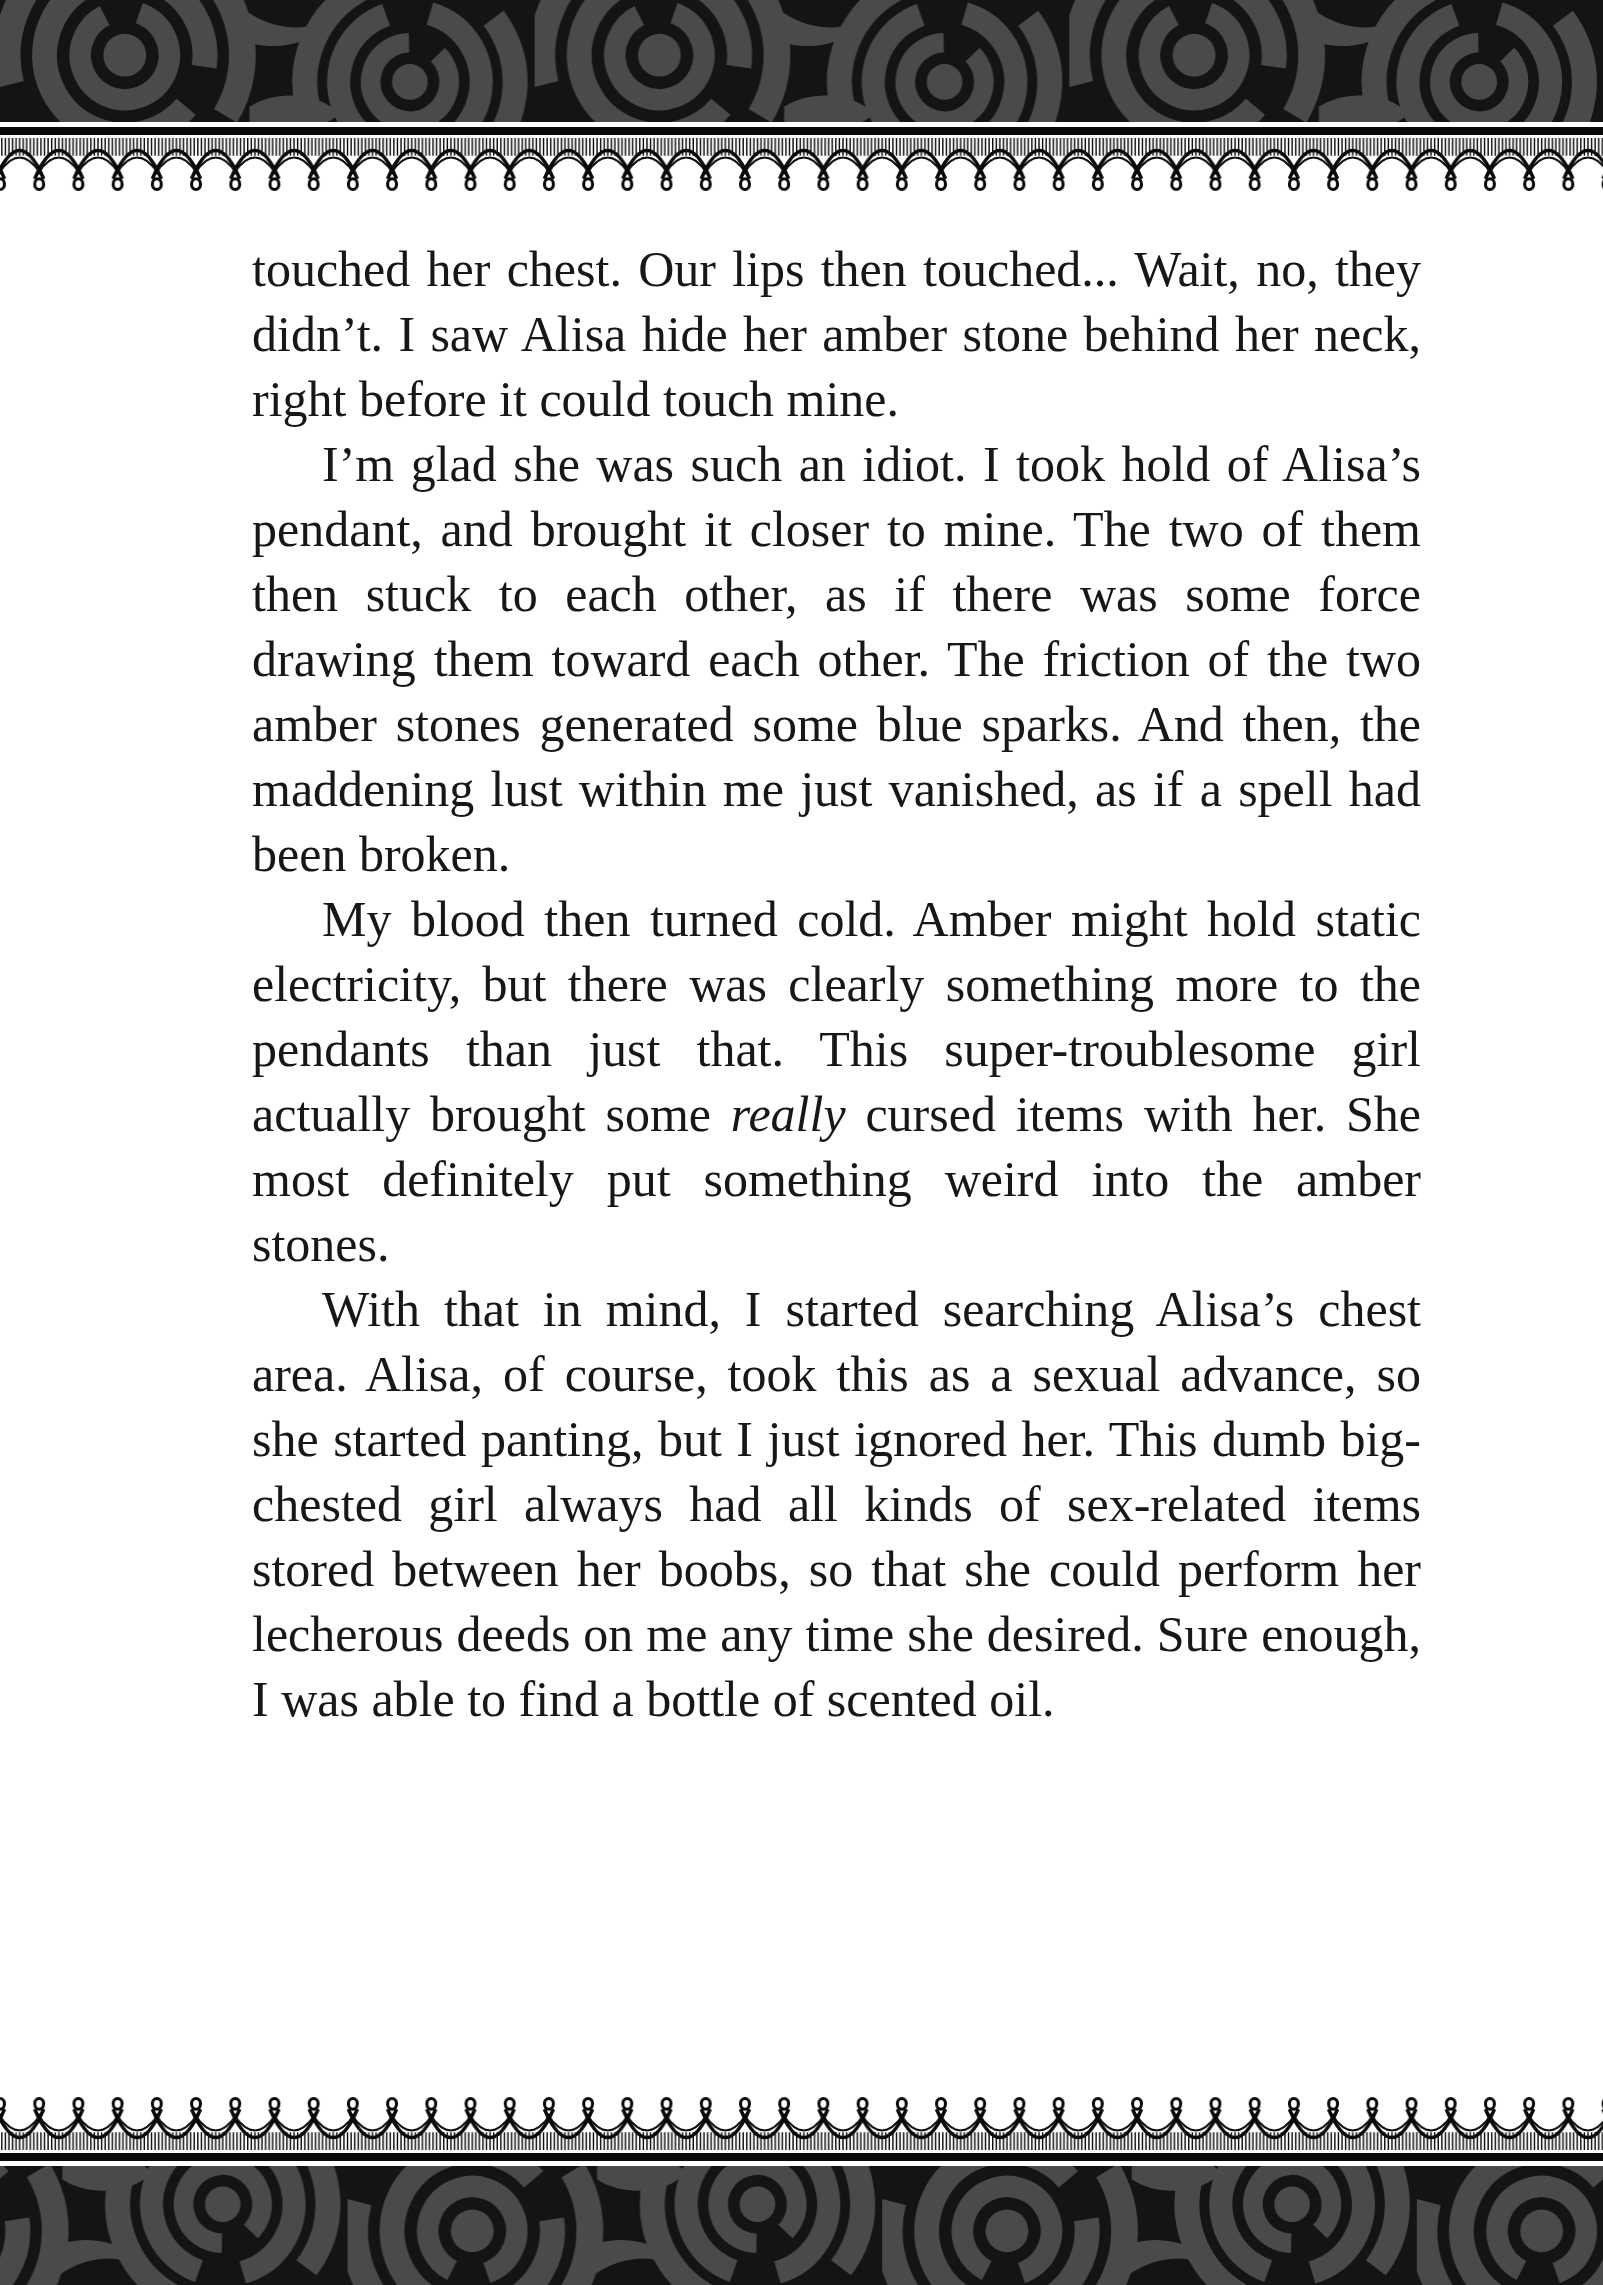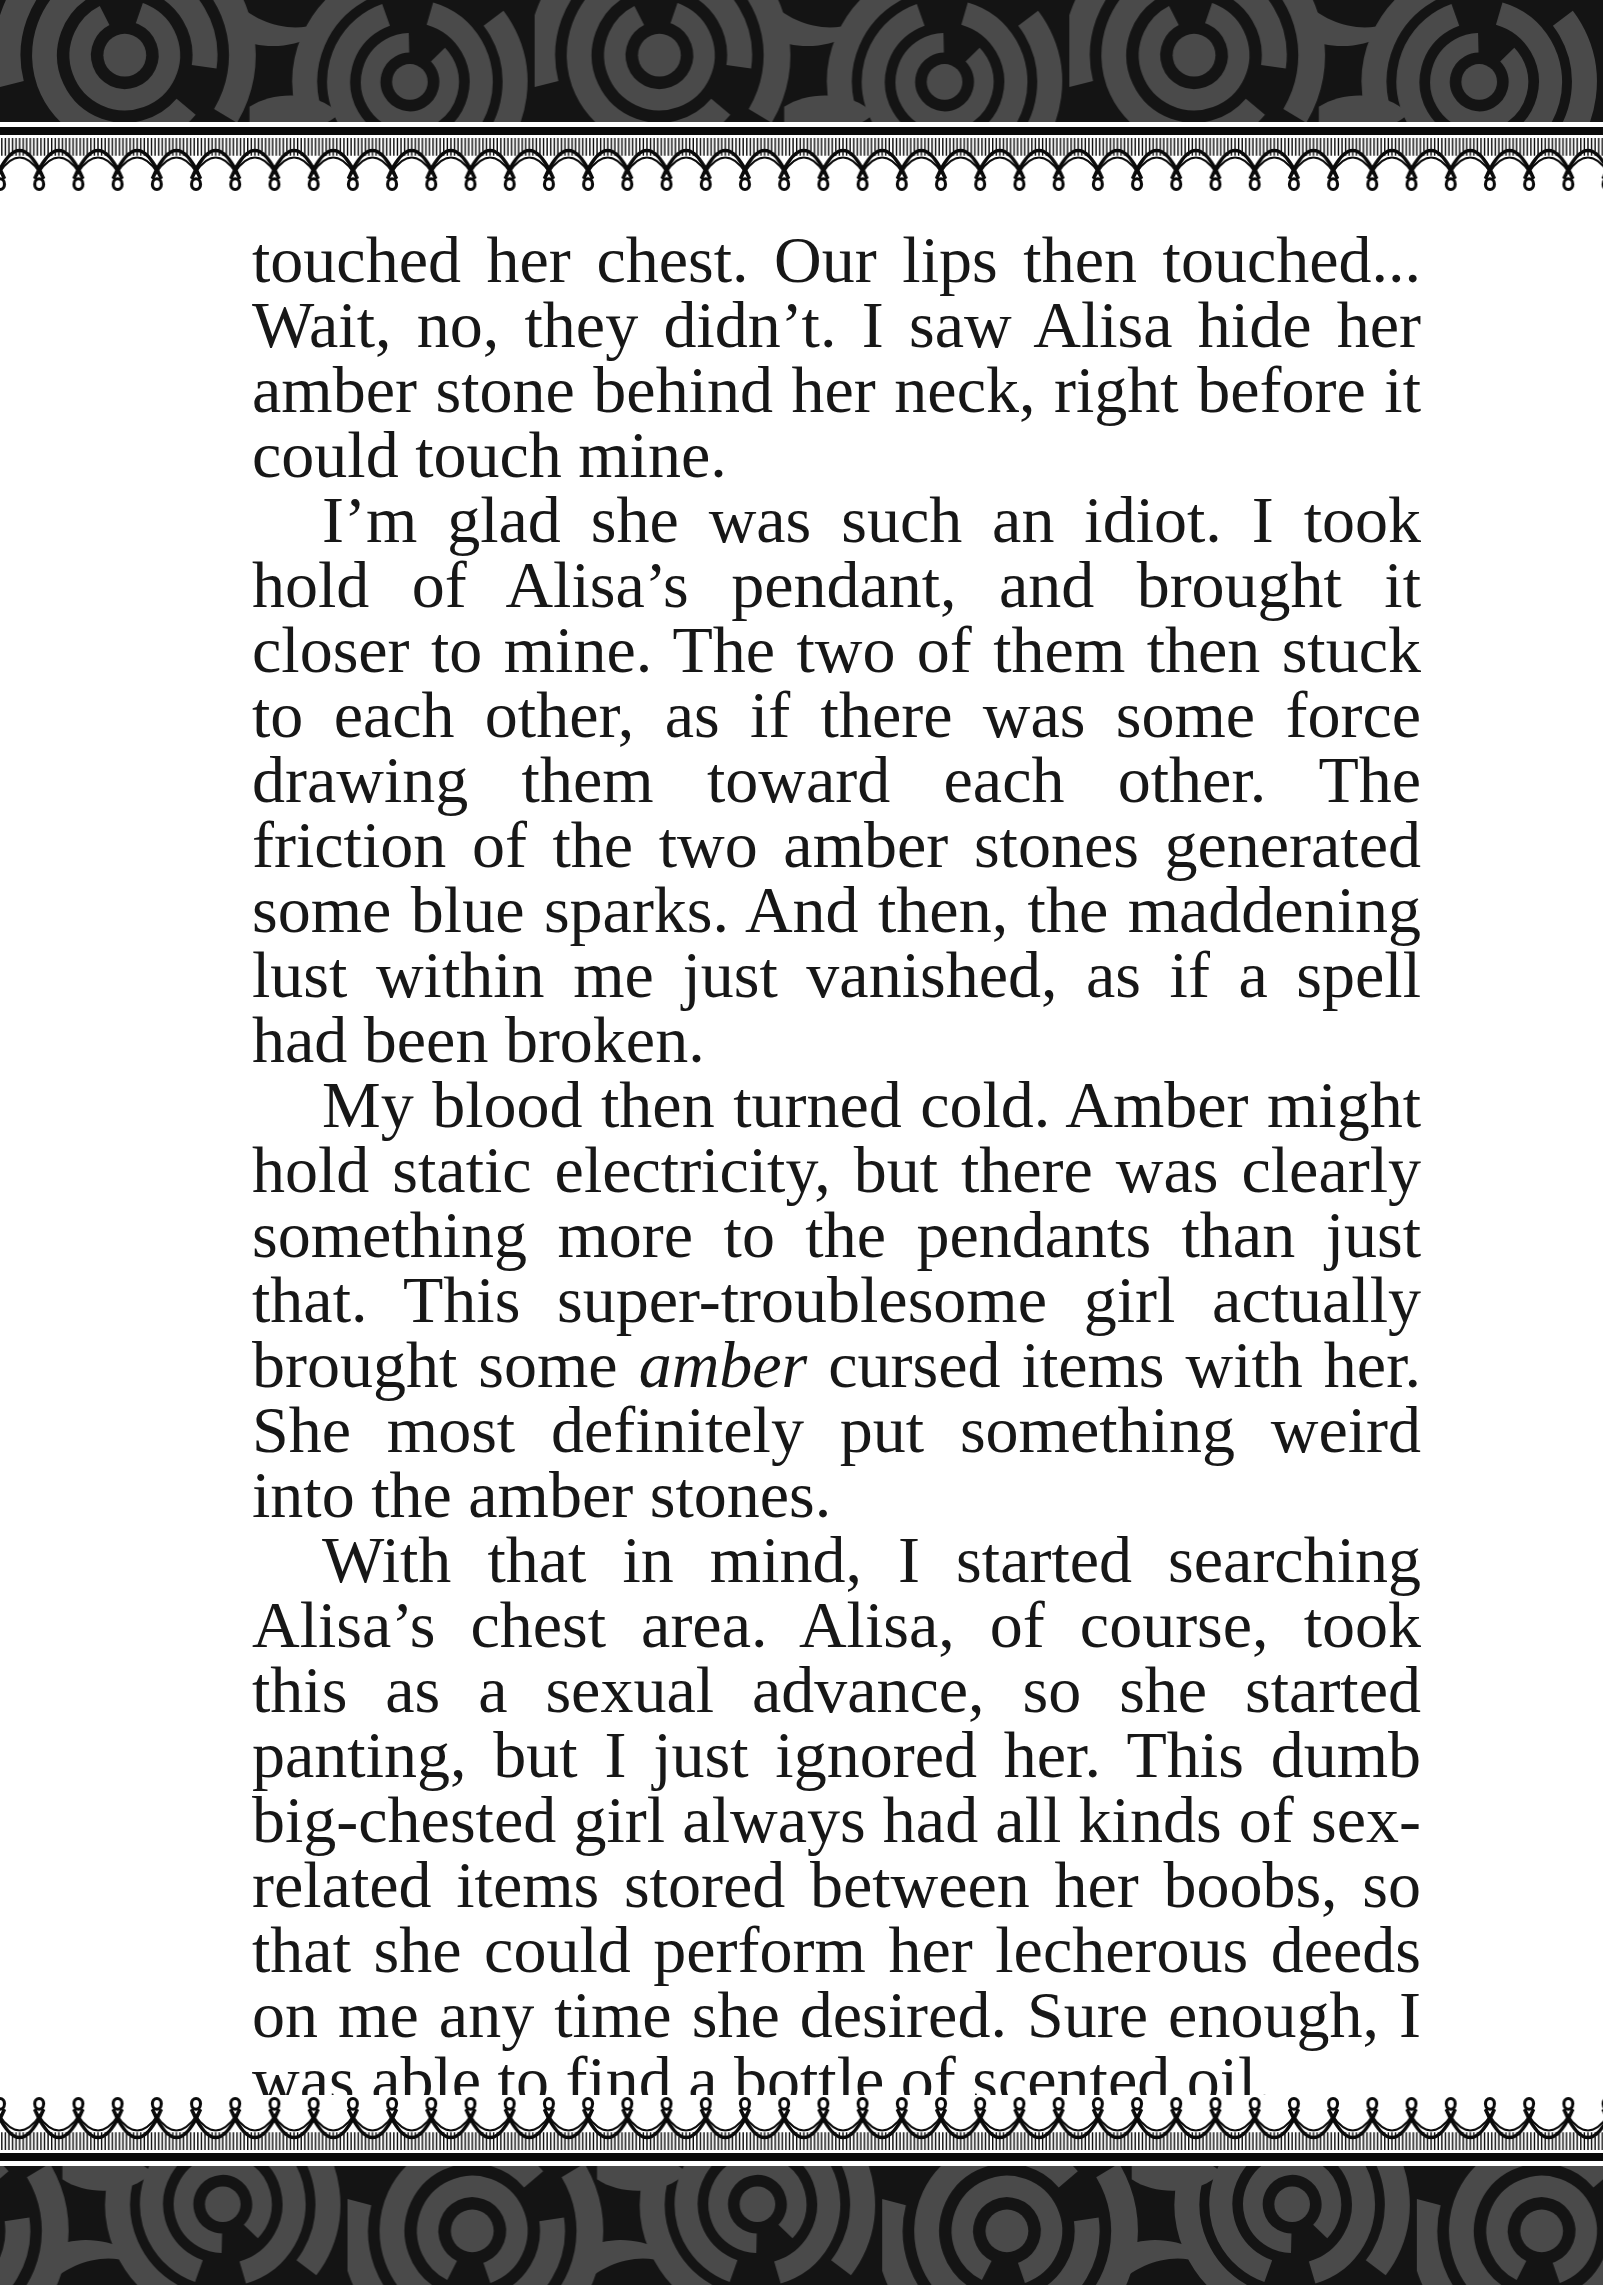--- a/index.html
+++ b/index.html
@@ -22,22 +22,22 @@
   .rose-band.bottom{height:120px;}
   .gap{width:100%;background:var(--page-bg);}
   .gap.g6{height:5.3px;}
   .gap.g3{height:2.7px;}
   .black-bar{width:100%;height:8px;background:var(--lace);}
   .lace{display:block;width:1604px;height:55px;}
   .lace.flip{transform:scaleY(-1);}
   main{flex:1 1 auto;overflow:hidden;}
   .page-text{
     width:1169px;
-    margin:34px 183px 0 252px;
-    font-size:66px;
+    margin:44px 183px 0 252px;
+    font-size:50px;
     line-height:65px;
     color:var(--text);
     text-align:justify;
   }
   .page-text p{margin:0;padding:0;}
   .page-text p.indent{text-indent:70px;}
   .page-text em{font-style:italic;}
 </style>
 </head>
 <body>
@@ -99,21 +99,21 @@
       </pattern>
     </defs>
     <rect width="1800" height="62" fill="url(#laceTop)"></rect>
   </svg>
 </header>
 
 <main>
   <div class="page-text">
       <p class="para"><span>touched her chest. Our lips then touched... Wait, no, they didn’t. I saw Alisa hide her amber stone behind her neck, right before it could touch mine.</span></p>
       <p class="para indent"><span>I’m glad she was such an idiot. I took hold of Alisa’s pendant, and brought it closer to mine. The two of them then stuck to each other, as if there was some force drawing them toward each other. The friction of the two amber stones generated some blue sparks. And then, the maddening lust within me just vanished, as if a spell had been broken.</span></p>
-      <p class="para indent"><span>My blood then turned cold. Amber might hold static electricity, but there was clearly something more to the pendants than just that. This super-troublesome girl actually brought some </span><em>amber</em><span> cursed items with her. She most definitely put something weird into the amber stones.</span></p>
+      <p class="para indent"><span>My blood then turned cold. Amber might hold static electricity, but there was clearly something more to the pendants than just that. This super-troublesome girl actually brought some </span><em>really</em><span> cursed items with her. She most definitely put something weird into the amber stones.</span></p>
       <p class="para indent"><span>With that in mind, I started searching Alisa’s chest area. Alisa, of course, took this as a sexual advance, so she started panting, but I just ignored her. This dumb big-chested girl always had all kinds of sex-related items stored between her boobs, so that she could perform her lecherous deeds on me any time she desired. Sure enough, I was able to find a bottle of scented oil.</span></p>
     </div>
 </main>
 
 <footer class="border-stack">
   <svg class="lace flip" width="1604" height="55" viewBox="0 0 1800 62" preserveAspectRatio="none" aria-hidden="true">
     <defs>
       <pattern id="laceBottom" patternUnits="userSpaceOnUse" width="44" height="62">
         <g stroke="#0a0a0a" stroke-width="1.6">
           <line x1="2" y1="0" x2="2" y2="20"></line>

